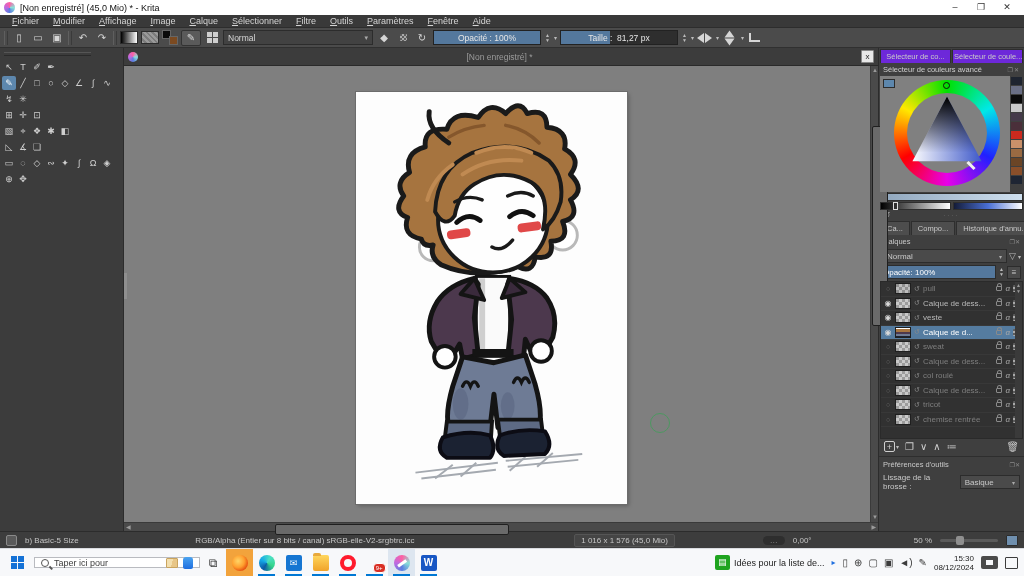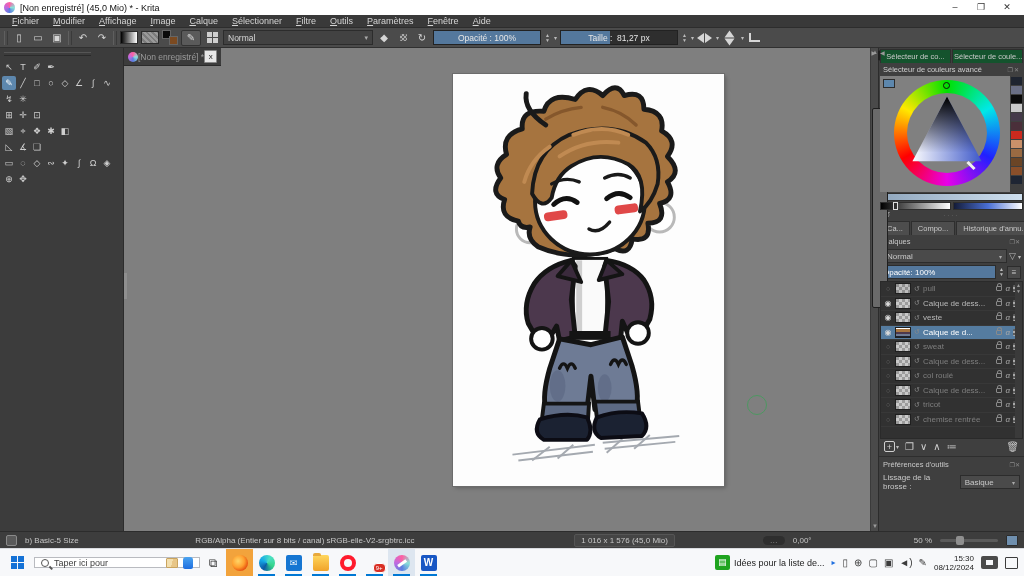--- a/index.html
+++ b/index.html
@@ -54,21 +54,21 @@
 
   
   .toolbox { width:124px; background:#3c3c3c; padding:4px 2px 0 2px; border-right:1px solid #2c2c2c; }
   .toolbox .grip { height:4px; border-top:1px solid #555; border-bottom:1px solid #2a2a2a; margin:0 30px 4px 2px; }
   .tool-row { display:flex; flex-wrap:wrap; }
   .tool { width:14px; height:14px; display:flex; align-items:center; justify-content:center;
           color:#cfcfcf; font-size:9px; margin:0 0 2px 0; border-radius:2px; }
   .tool.selected { background:#5d87ad; color:#fff; }
 
   
-  .canvas-region { flex:1; display:flex; flex-direction:row; min-width:0; background:#7f7f7f; position:relative; }
+  .canvas-region { flex:1; display:flex; flex-direction:column; min-width:0; background:#7f7f7f; position:relative; }
   .doc-titlebar { height:18px; background:#3c3c3c; display:flex; align-items:center; padding:0 4px; border-bottom:1px solid #2a2a2a; }
   .doc-titlebar .doc-ic { width:10px; height:10px; border-radius:50%;
       background:conic-gradient(#ff5fa2,#8be0d8,#5a7de0,#c06ae0,#ff5fa2); }
   .doc-titlebar .doc-title { flex:1; text-align:center; font-size:8.5px; color:#9b9b9b; }
   .doc-close { width:13px; height:13px; background:#e8e8e8; border:1px solid #888; color:#222;
                font-size:8px; line-height:11px; text-align:center; border-radius:1px; }
   .viewport { flex:1; display:flex; min-height:0; }
   .stage { flex:1; position:relative; overflow:hidden; }
   .page { position:absolute; left:232px; top:26px; width:271px; height:412px; background:#fdfdfd;
           box-shadow:0 0 0 1px #6c6c6c, 2px 2px 4px rgba(0,0,0,.25); }
@@ -78,21 +78,21 @@
   .vscroll { width:8px; background:#4a4a4a; border-left:1px solid #3a3a3a; position:relative; }
   .vscroll .thumb { position:absolute; left:1px; right:1px; top:60px; height:200px; background:#6a6a6a; border-radius:2px; }
   .hscroll { height:9px; background:#4a4a4a; border-top:1px solid #3a3a3a; position:relative; }
   .hscroll .thumb { position:absolute; top:1px; bottom:1px; left:20%; width:31%; background:#6a6a6a; border-radius:2px; }
   .scroll-arrow { position:absolute; color:#9a9a9a; font-size:6px; line-height:9px; }
   .splitter-grip { position:absolute; left:0; top:225px; width:3px; height:26px; background:#9a9a9a; opacity:.6; }
 
   
   .rpanel { width:146px; background:#3f3f3f; border-left:1px solid #2c2c2c; display:flex; flex-direction:column; font-size:8px; color:#c9c9c9; }
   .rtabs { display:flex; gap:1px; padding:1px 1px 0 1px; }
-  .rtab { flex:1; background:#14532d; border:1px solid #2e2e2e; border-bottom:none; text-align:center;
+  .rtab { flex:1; background:#6d28d9; border:1px solid #2e2e2e; border-bottom:none; text-align:center;
           padding:2px 1px; white-space:nowrap; overflow:hidden; font-size:7.5px; }
   .sec-title { display:flex; align-items:center; padding:2px 4px; font-size:7.5px; color:#cfcfcf; }
   .sec-title .ticons { margin-left:auto; color:#8a8a8a; font-size:6px; letter-spacing:1px; }
   .wheel-area { height:116px; background:#808080; margin:0 1px; position:relative; display:flex; }
   .wheel-wrap { flex:1; position:relative; }
   .wheel { position:absolute; left:14px; top:4px; width:106px; height:106px; border-radius:50%;
            background:conic-gradient(from 0deg,#00e000,#00e8e8,#2020ff,#e800e8,#ff0000,#ffe800,#00e000); }
   .wheel::after { content:""; position:absolute; left:13px; top:13px; right:13px; bottom:13px; border-radius:50%; background:#808080; }
   .hue-tick { position:absolute; left:86px; top:88px; width:10px; height:3px; background:#f0f0f0; transform:rotate(45deg); z-index:2; }
   .sv-tri { position:absolute; left:31px; top:19px; width:72px; height:72px;

